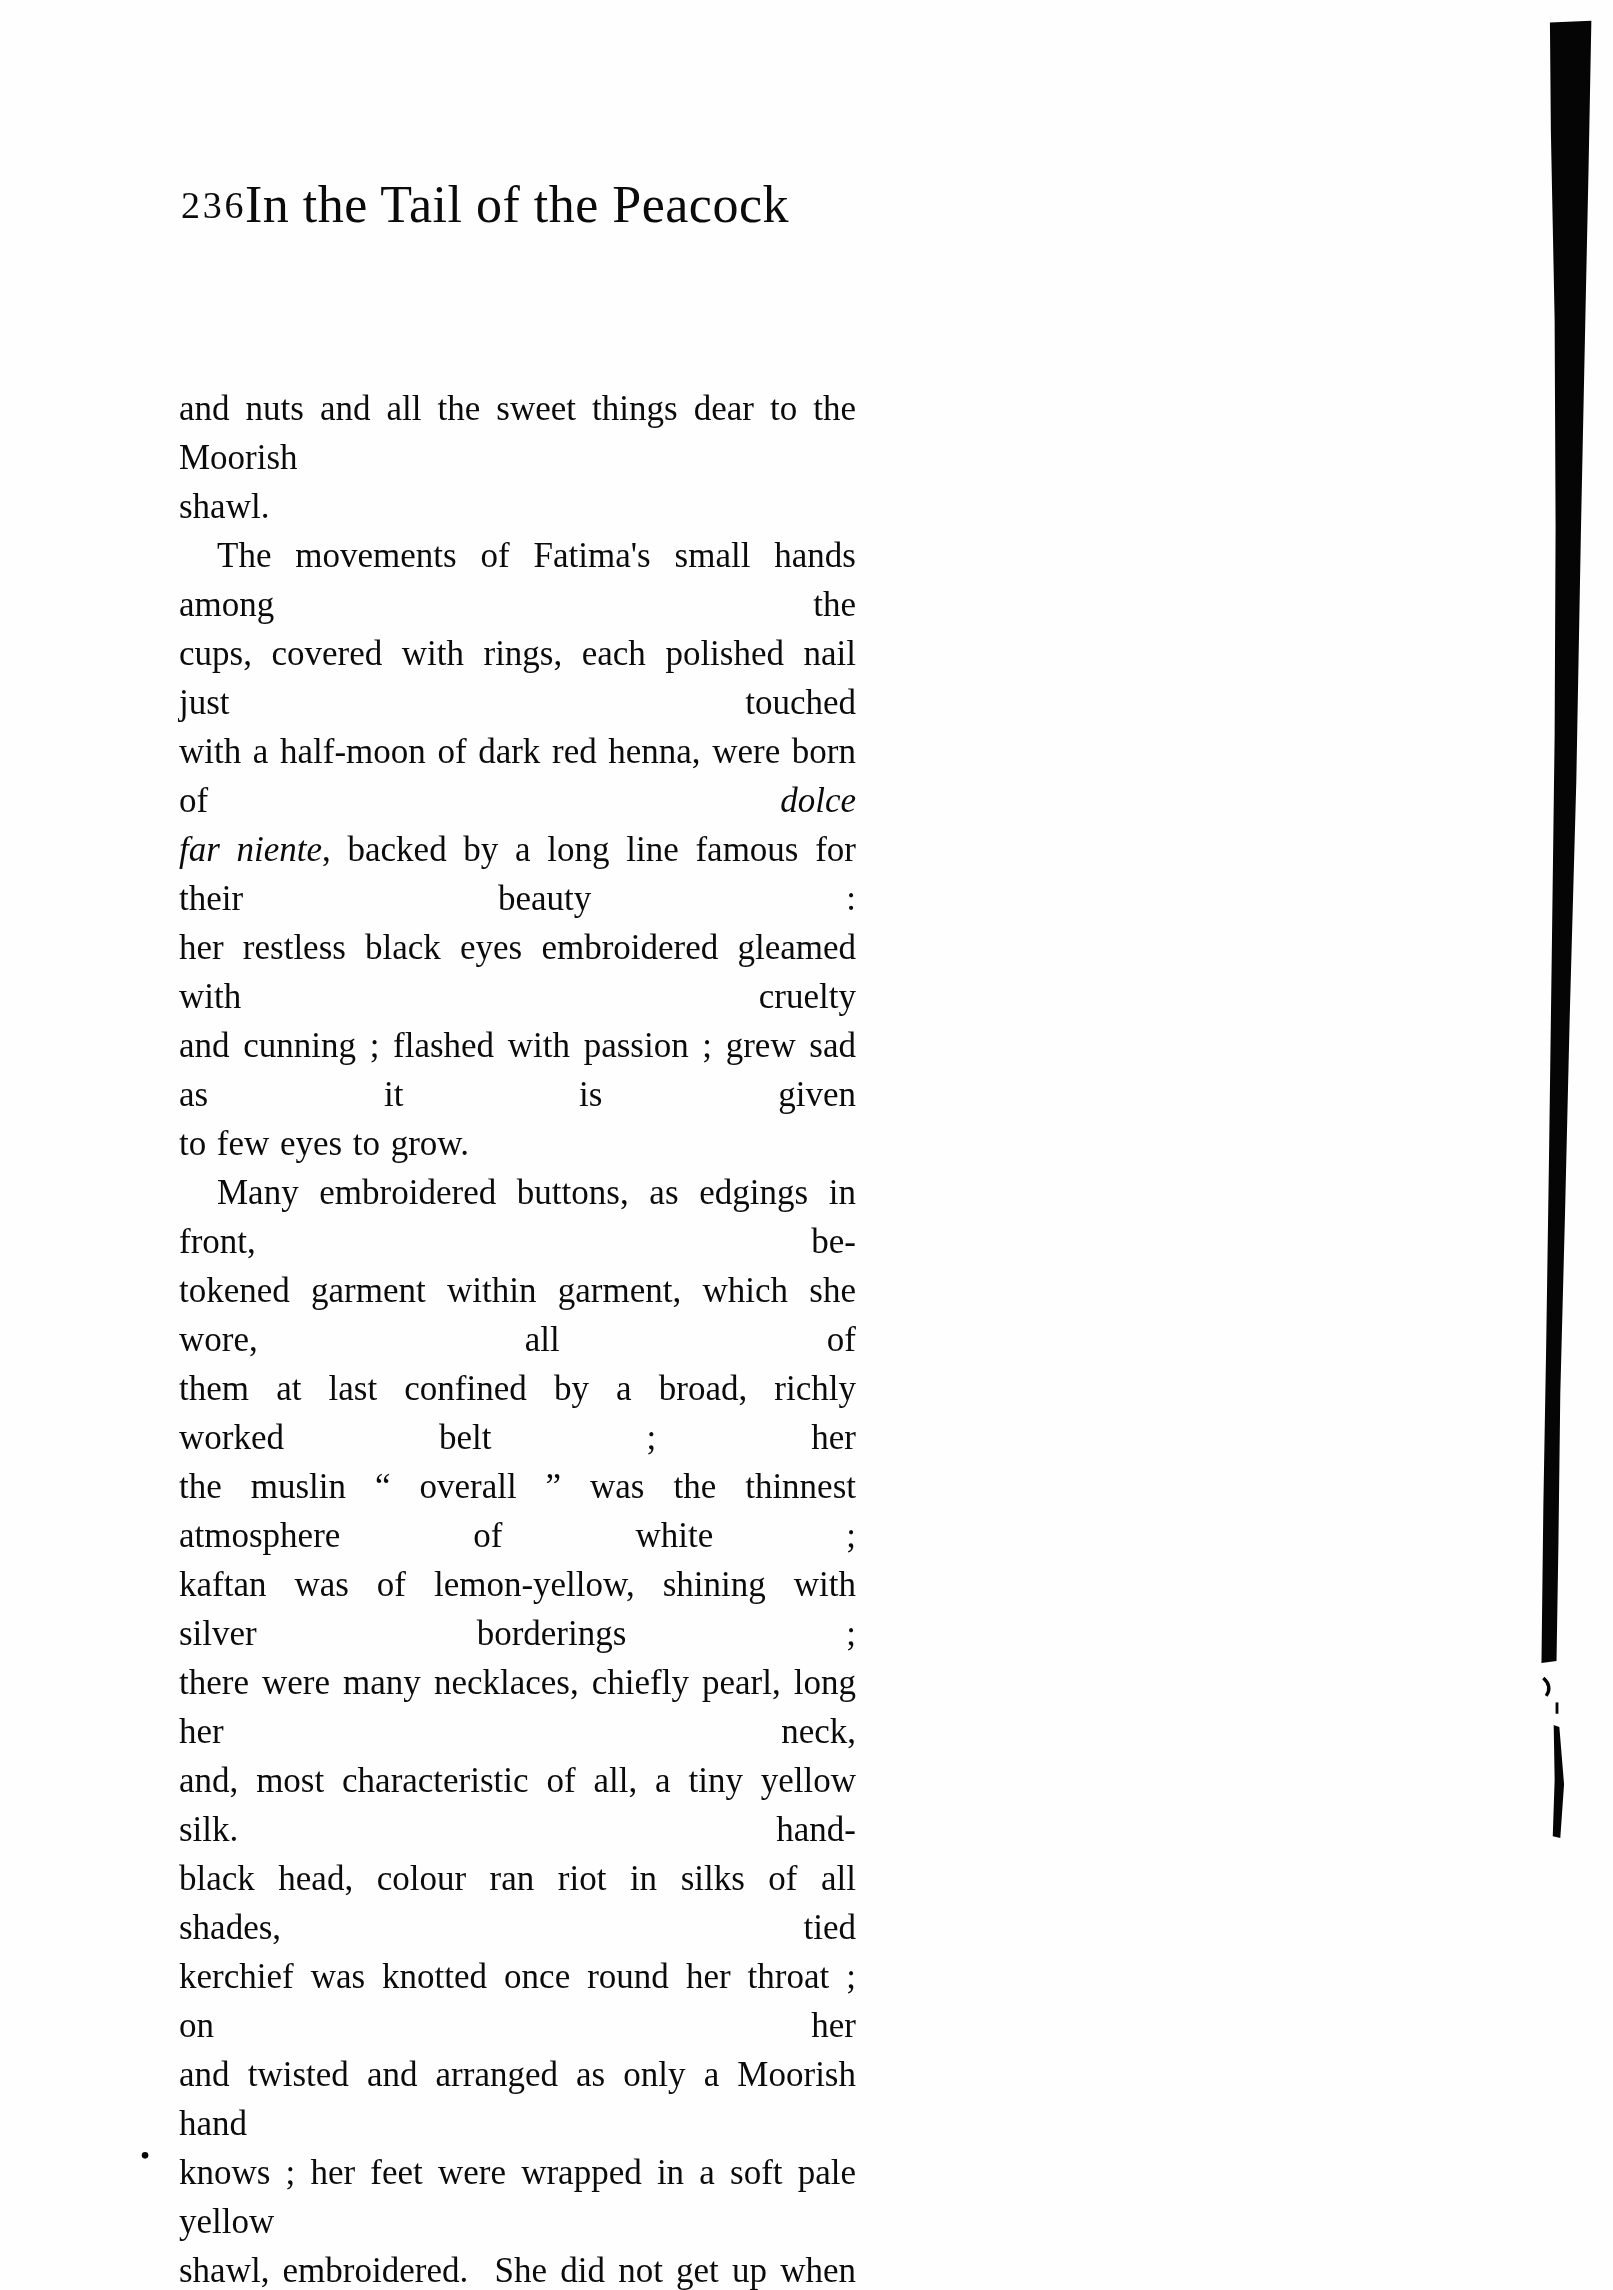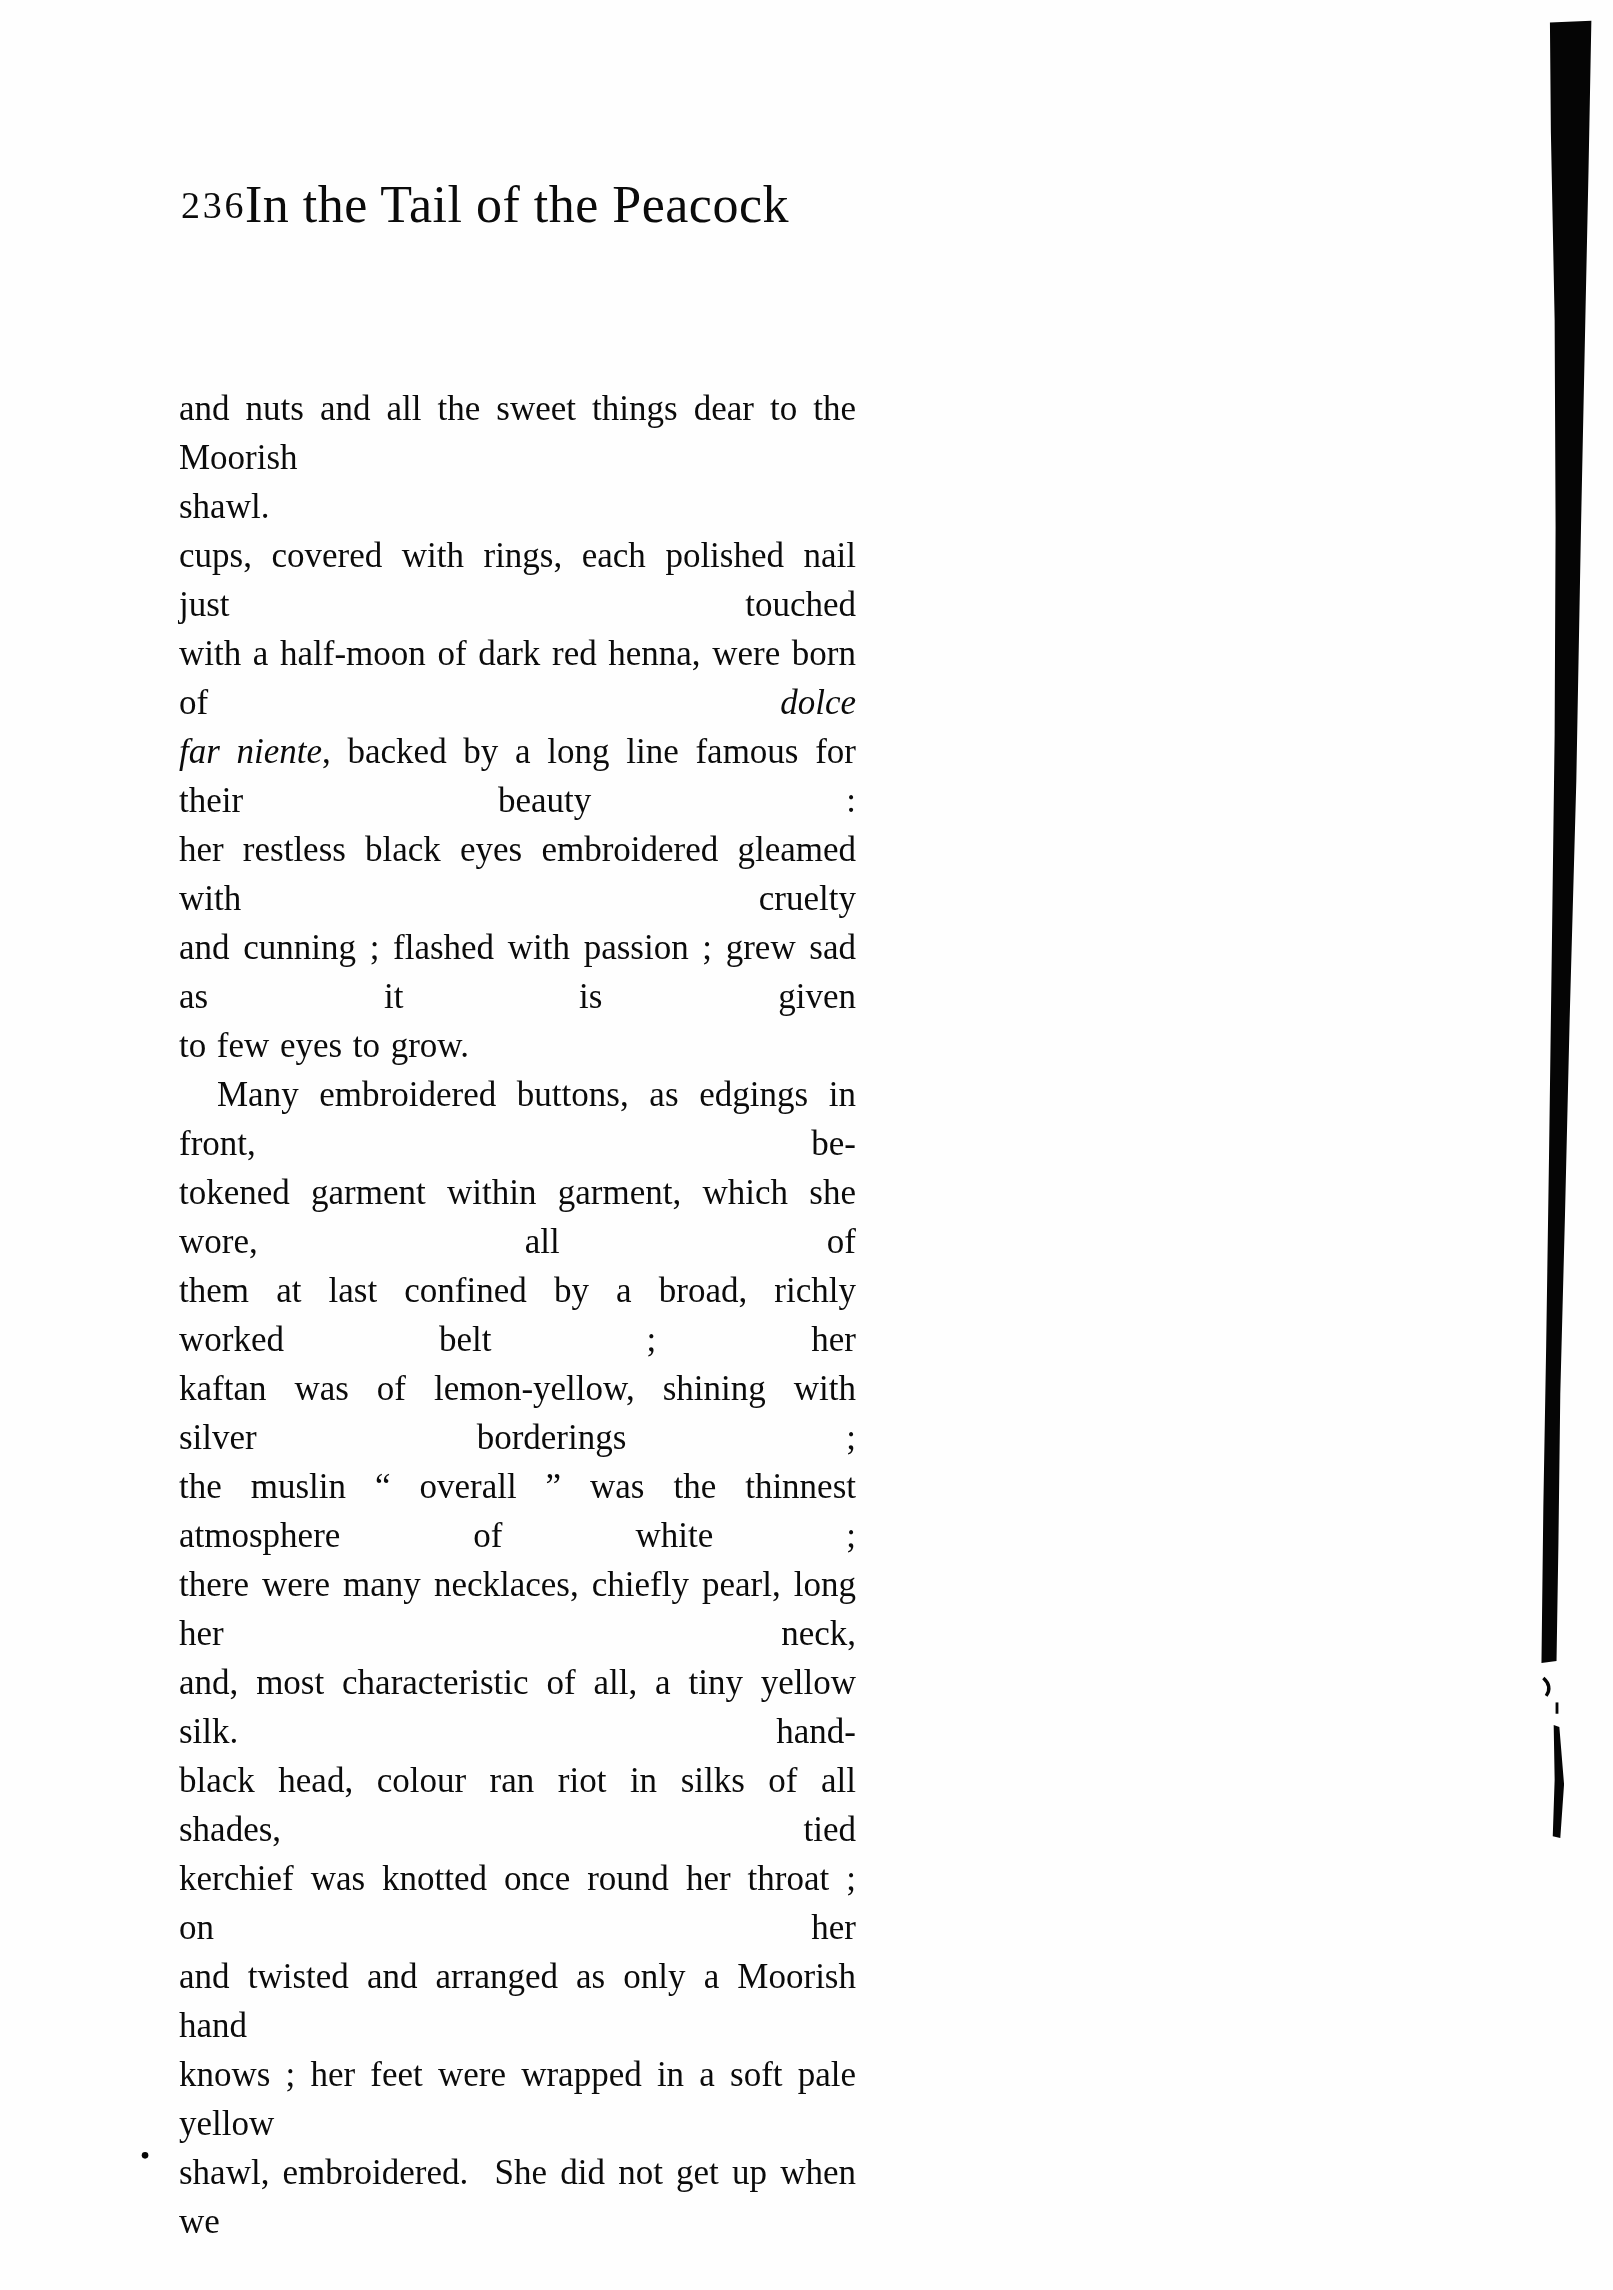--- a/index.html
+++ b/index.html
@@ -47,31 +47,32 @@
 <div class="page">
 
   <div class="header">
     <div class="page-number">236</div>
     <div class="page-title">In the Tail of the Peacock</div>
   </div>
 
   <div class="text-block">
       <div class="line"><span>and nuts and all the sweet things dear to the Moorish</span></div>
       <div class="line noj"><span>shawl.</span></div>
+      <div class="line ind"><span>The movements of Fatima's small hands among the</span></div>
       <div class="line"><span>cups, covered with rings, each polished nail just touched</span></div>
       <div class="line"><span>with a half-moon of dark red henna, were born of </span><span class="it">dolce</span></div>
       <div class="line"><span class="it">far niente</span><span>, backed by a long line famous for their beauty :</span></div>
       <div class="line"><span>her restless black eyes embroidered gleamed with cruelty</span></div>
       <div class="line"><span>and cunning ; flashed with passion ; grew sad as it is given</span></div>
       <div class="line noj"><span>to few eyes to grow.</span></div>
       <div class="line ind"><span>Many embroidered buttons, as edgings in front, be-</span></div>
       <div class="line"><span>tokened garment within garment, which she wore, all of</span></div>
       <div class="line"><span>them at last confined by a broad, richly worked belt ; her</span></div>
+      <div class="line"><span>the muslin “ overall ” was the thinnest atmosphere of white ;</span></div>
       <div class="line"><span>kaftan was of lemon-yellow, shining with silver borderings ;</span></div>
-      <div class="line"><span>the muslin “ overall ” was the thinnest atmosphere of white ;</span></div>
       <div class="line"><span>there were many necklaces, chiefly pearl, long her neck,</span></div>
       <div class="line"><span>and, most characteristic of all, a tiny yellow silk. hand-</span></div>
       <div class="line"><span>black head, colour ran riot in silks of all shades, tied</span></div>
       <div class="line"><span>kerchief was knotted once round her throat ; on her</span></div>
       <div class="line"><span>and twisted and arranged as only a Moorish hand</span></div>
       <div class="line"><span>knows ; her feet were wrapped in a soft pale yellow</span></div>
       <div class="line"><span>shawl, embroidered.&nbsp; She did not get up when we</span></div>
     </div>
 
   <svg class="artifacts" width="1614" height="2290" viewBox="0 0 1714 2432" xmlns="http://www.w3.org/2000/svg">

